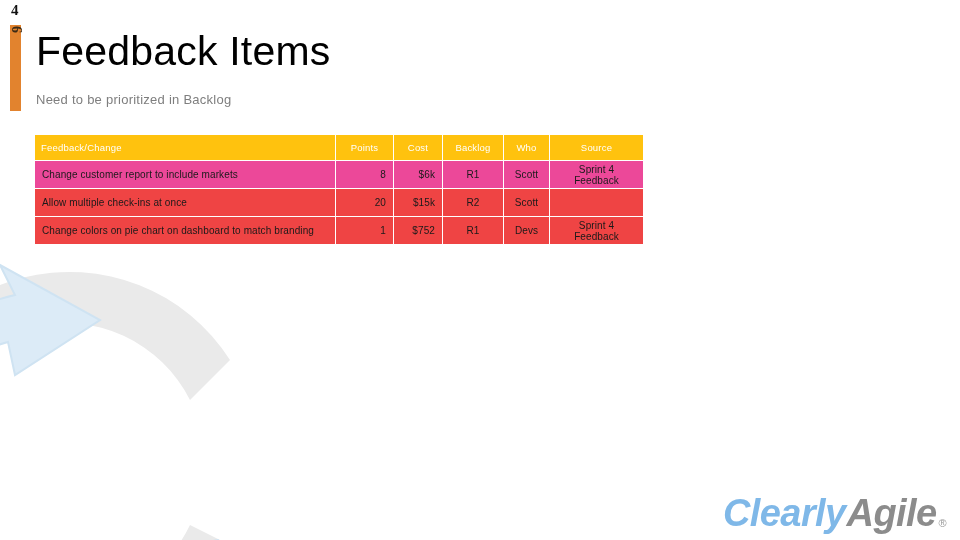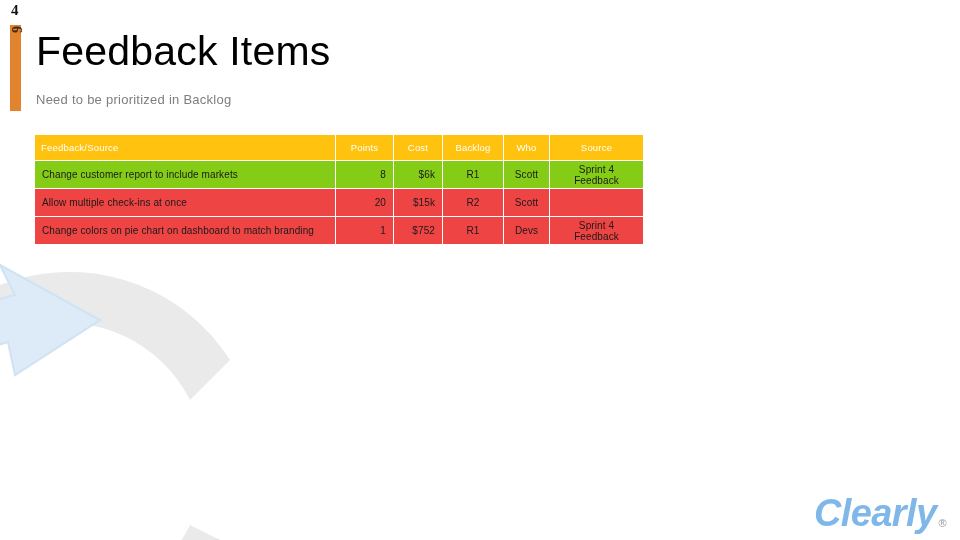--- a/index.html
+++ b/index.html
@@ -117,21 +117,21 @@
   table.feedback-table th.col-ctr  { text-align: center; }
 
   table.feedback-table td {
     height: 27px;
     padding: 0 7px;
     color: #1a1a1a;
     font-size: 10px;
     vertical-align: middle;
     letter-spacing: 0.1px;
   }
-  tr.row-a td { background: #84cc16; }
+  tr.row-a td { background: #ec4899; }
   tr.row-b td { background: #ef4444; }
 
   td.c-desc   { text-align: left; }
   td.c-points { text-align: right; padding-right: 14px; }
   td.c-cost   { text-align: right; padding-right: 12px; }
   td.c-backlog{ text-align: center; }
   td.c-who    { text-align: center; }
   td.c-source { text-align: center; }
 
   
@@ -203,21 +203,21 @@
       <colgroup>
         <col style="width:300px">
         <col style="width:57px">
         <col style="width:48px">
         <col style="width:60px">
         <col style="width:45px">
         <col style="width:93px">
       </colgroup>
       <thead>
         <tr>
-          <th class="col-desc">Feedback/Source</th>
+          <th class="col-desc">Feedback/Change</th>
           <th class="col-ctr">Points</th>
           <th class="col-ctr">Cost</th>
           <th class="col-ctr">Backlog</th>
           <th class="col-ctr">Who</th>
           <th class="col-ctr">Source</th>
         </tr>
       </thead>
       <tbody>
         <tr class="row-a">
           <td class="c-desc">Change customer report to include markets</td>
@@ -242,16 +242,17 @@
           <td class="c-backlog">R1</td>
           <td class="c-who">Devs</td>
           <td class="c-source">Sprint 4 Feedback</td>
         </tr>
       </tbody>
     </table>
   </div>
 
   <div id="brand-logo">
     <span id="logo-clearly">Clearly</span>
+    <span id="logo-agile">Agile</span>
     <span id="logo-reg">®</span>
   </div>
 
 </div>
 
 </body></html>

